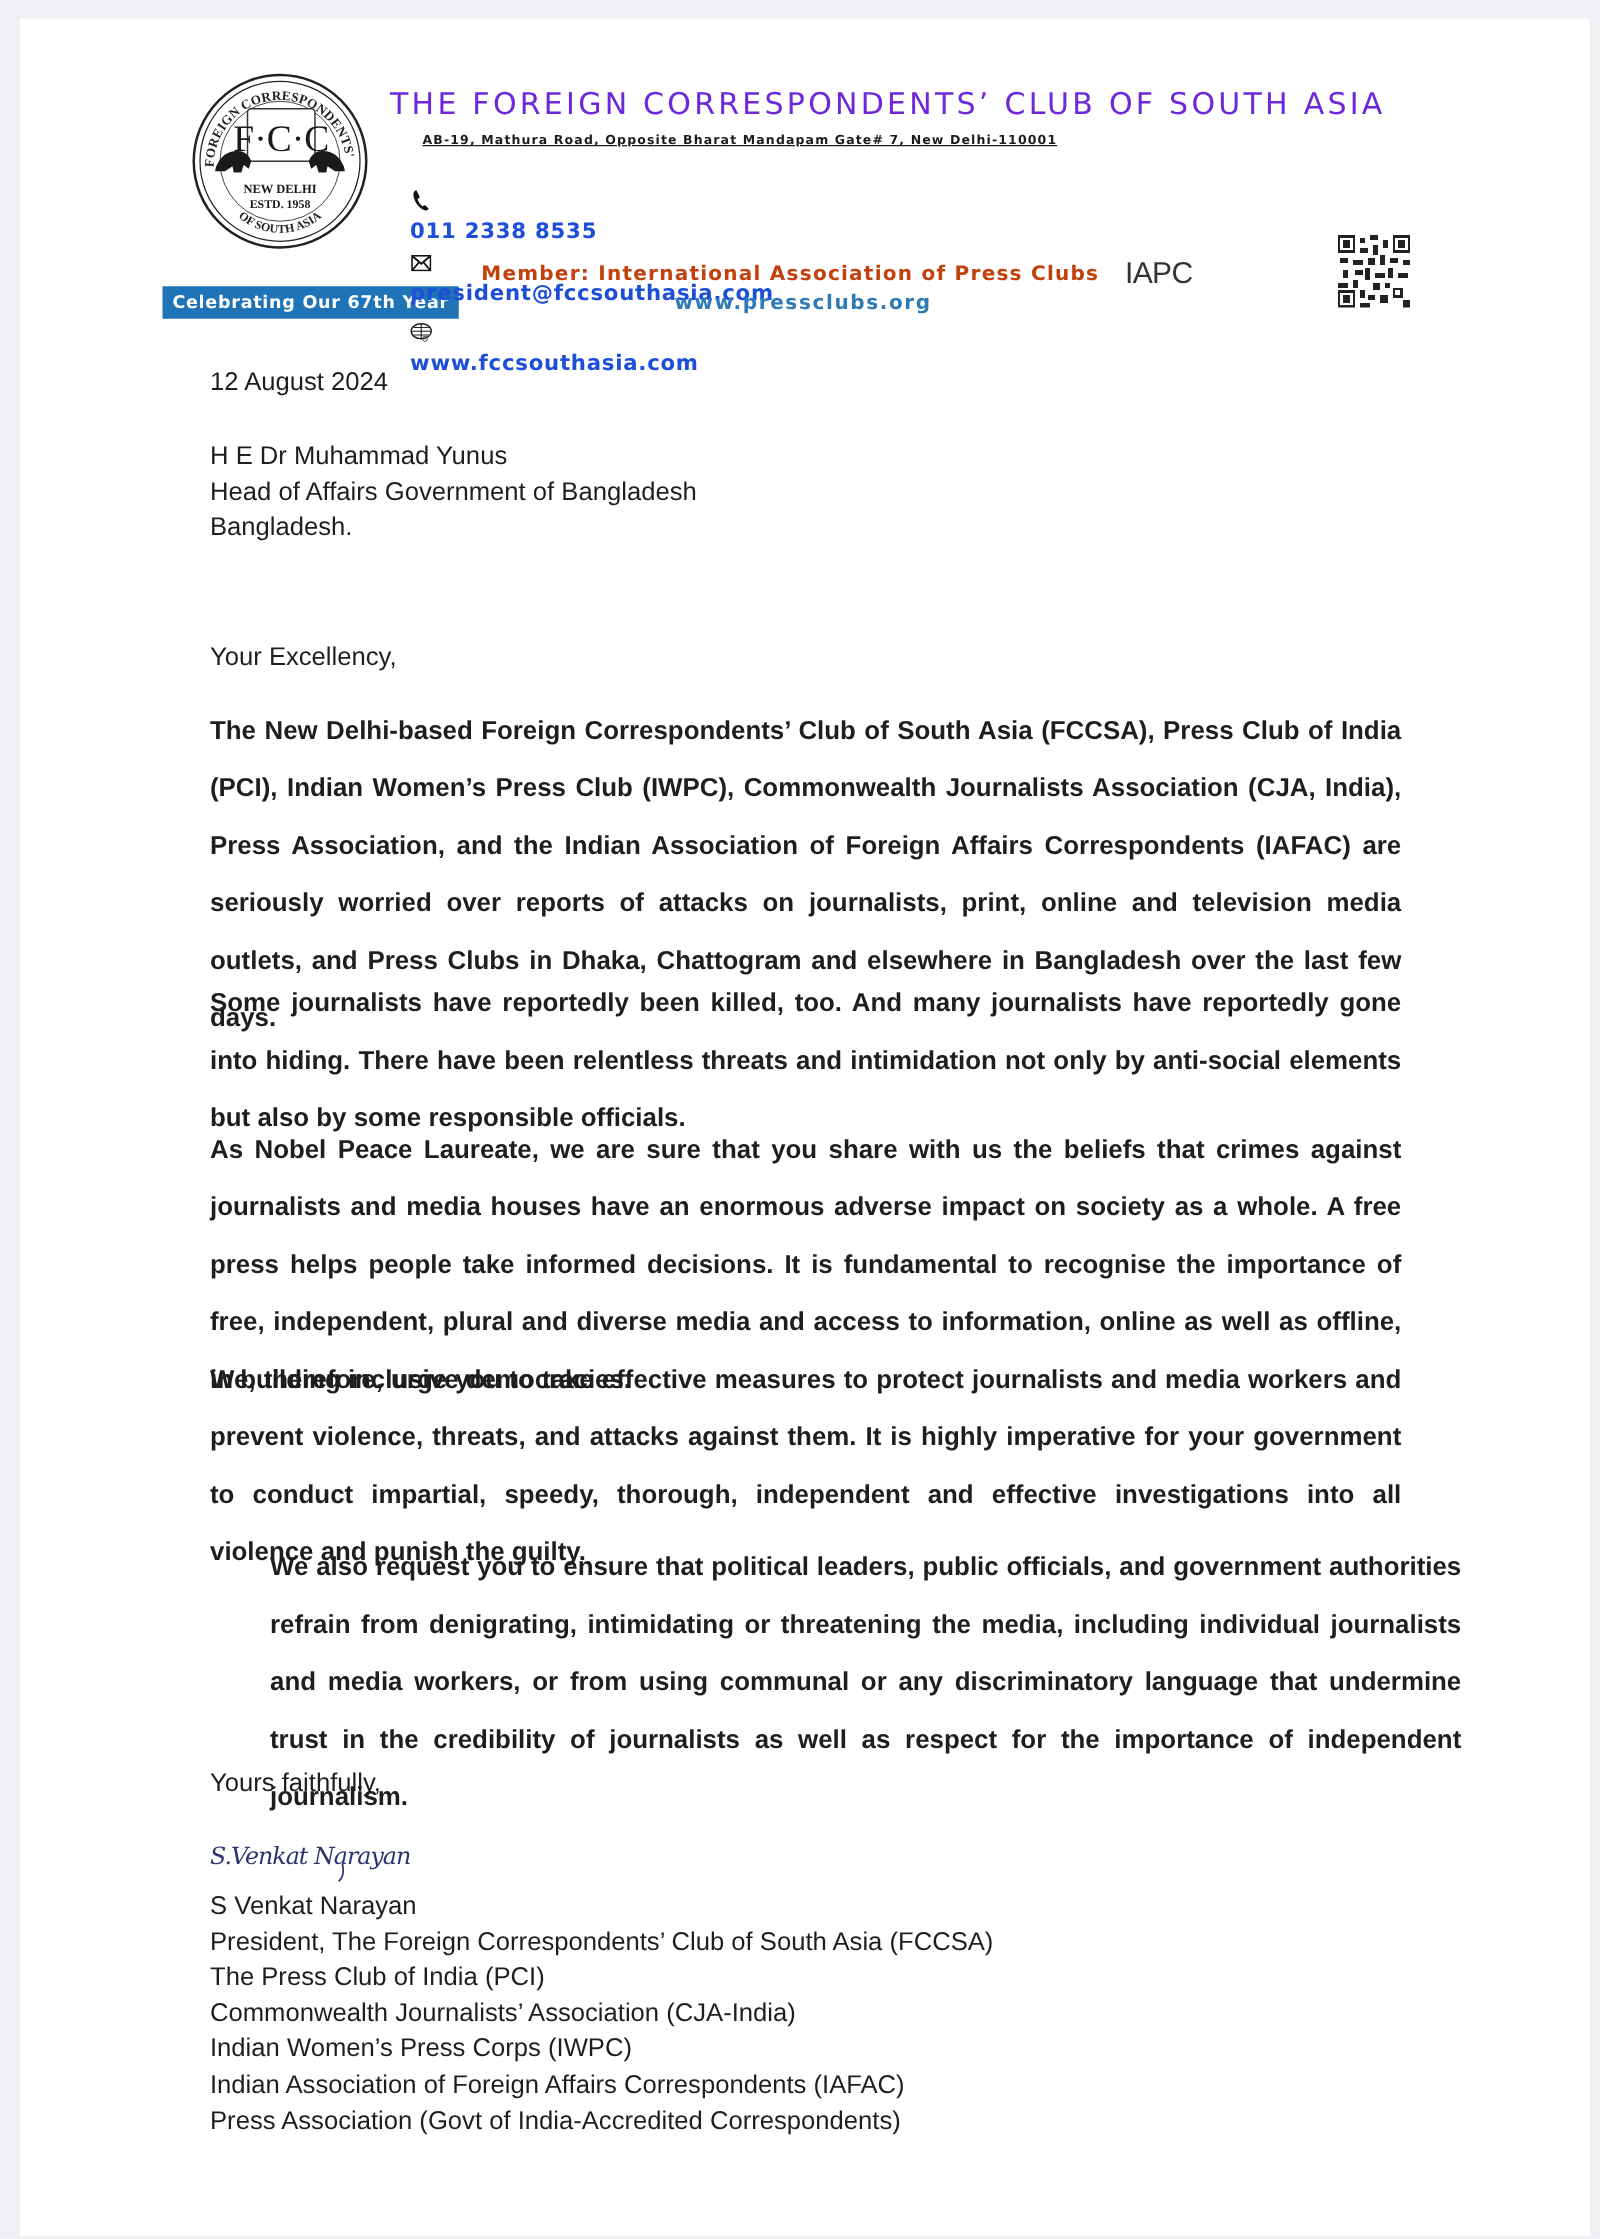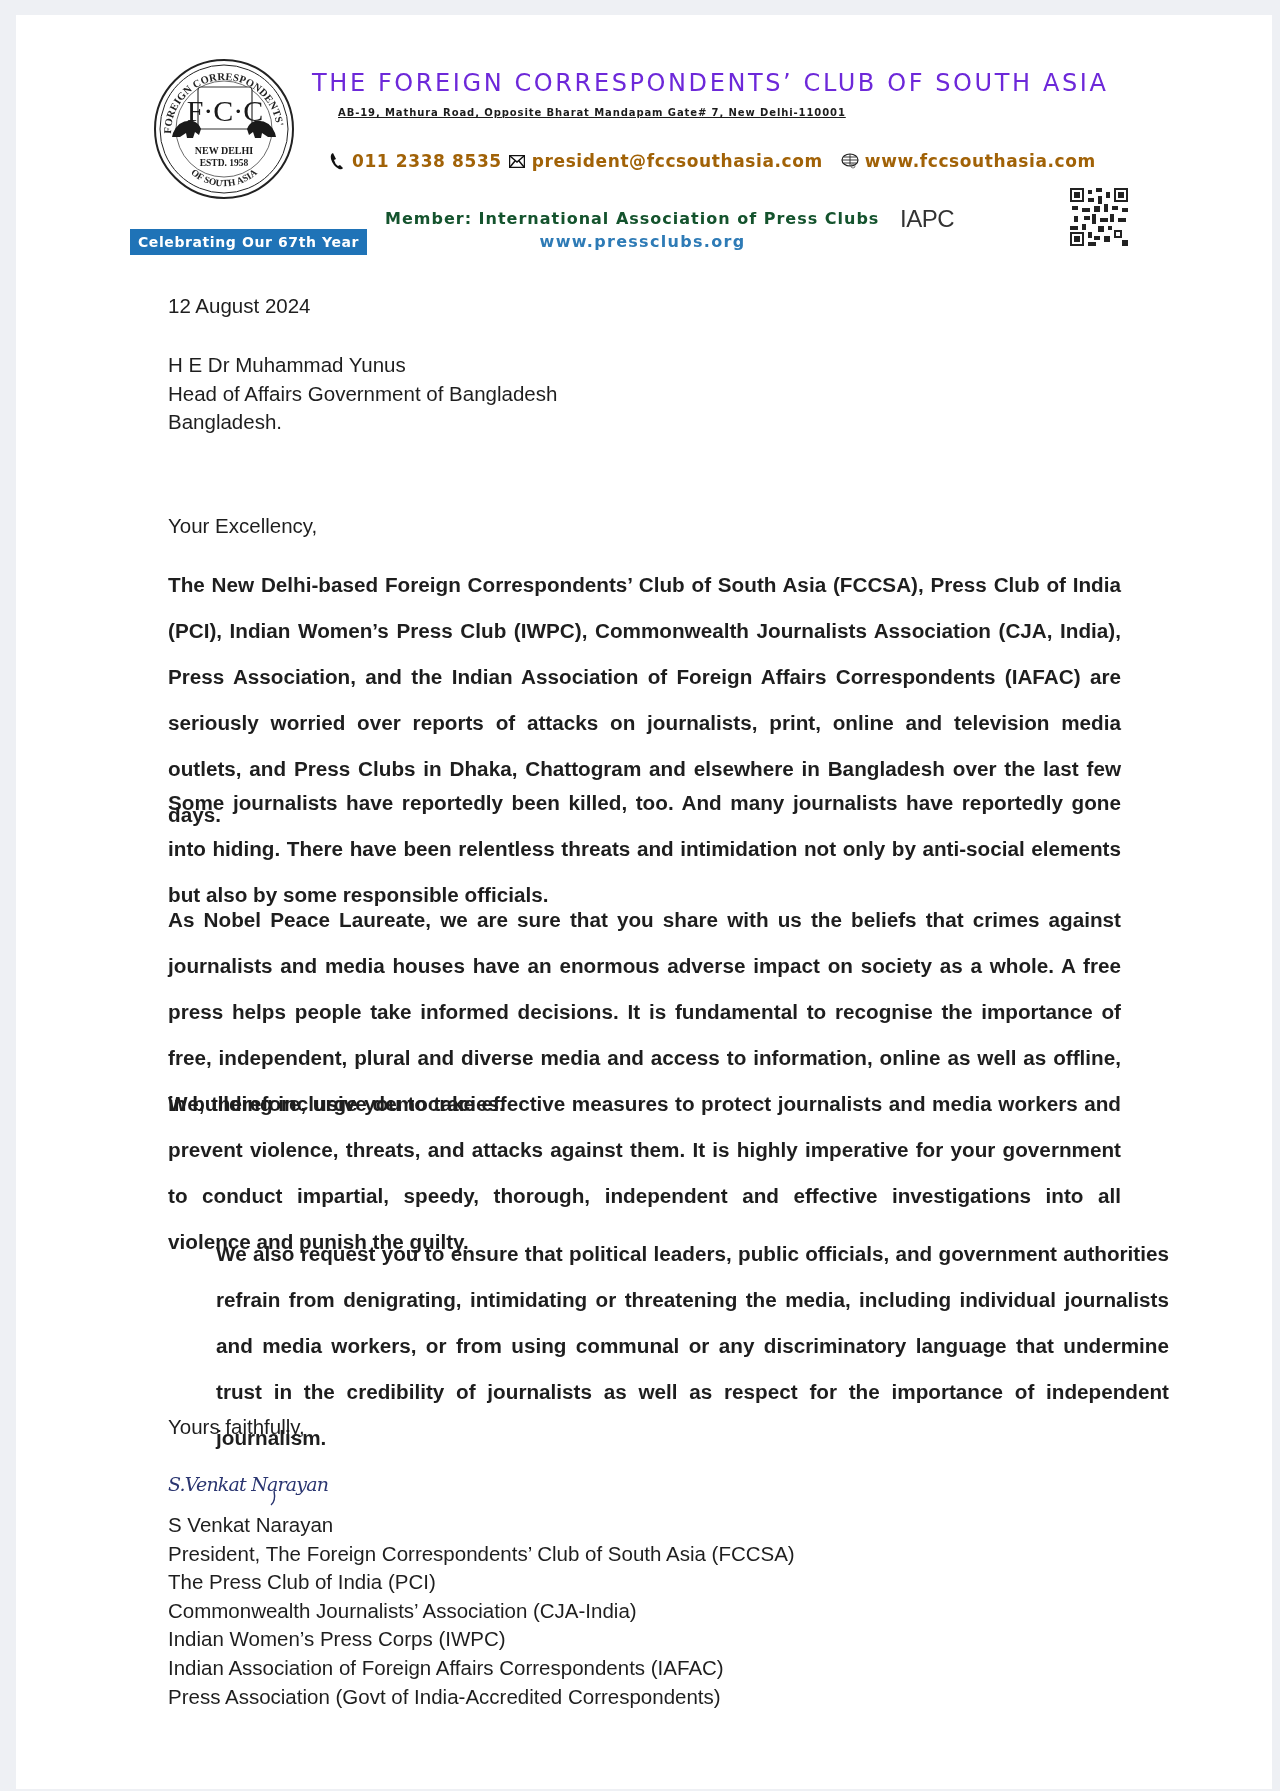--- a/index.html
+++ b/index.html
@@ -38,32 +38,33 @@
   }
   .org-address {
     position: absolute; left: 322px; top: 92px;
     font-family: "DejaVu Sans", sans-serif; font-weight: bold;
     font-size: 10px; letter-spacing: 0.9px; color: #1c1c1c;
     white-space: nowrap;
     text-decoration: underline;
   }
   .contact-row {
     position: absolute; left: 312px; top: 136px;
-    display: flex; align-items: center; gap: 6px;
-    font-family: "DejaVu Sans", sans-serif; font-weight: bold;
-    font-size: 17px; letter-spacing: 0.6px; color: #a16207;
-    white-space: nowrap;
+    display: flex; align-items: flex-start; gap: 6px;
+    font-family: "DejaVu Sans", sans-serif; font-weight: bold;
+    font-size: 17px; letter-spacing: 0.6px; color: #1d4ed8;
+    white-space: nowrap;
+    flex-direction: column;
   }
   .contact-row .ic { display: inline-flex; width: 18px; height: 18px; align-items: center; justify-content: center; }
   .contact-row .gap { width: 6px; }
 
   .member-line {
     position: absolute; left: 369px; top: 194px;
     font-family: "DejaVu Sans", sans-serif; font-weight: bold;
-    font-size: 16px; letter-spacing: 1px; color: #14532d;
+    font-size: 16px; letter-spacing: 1px; color: #c2410c;
     white-space: nowrap;
   }
   .iapc {
     position: absolute; left: 884px; top: 190px;
     font-family: "Liberation Sans", sans-serif; font-size: 24px; color: #333;
     letter-spacing: -0.5px; white-space: nowrap; text-align: right;
   }
   .member-url {
     position: absolute; left: 369px; top: 217px; width: 515px; text-align: center;
     font-family: "DejaVu Sans", sans-serif; font-weight: bold;

